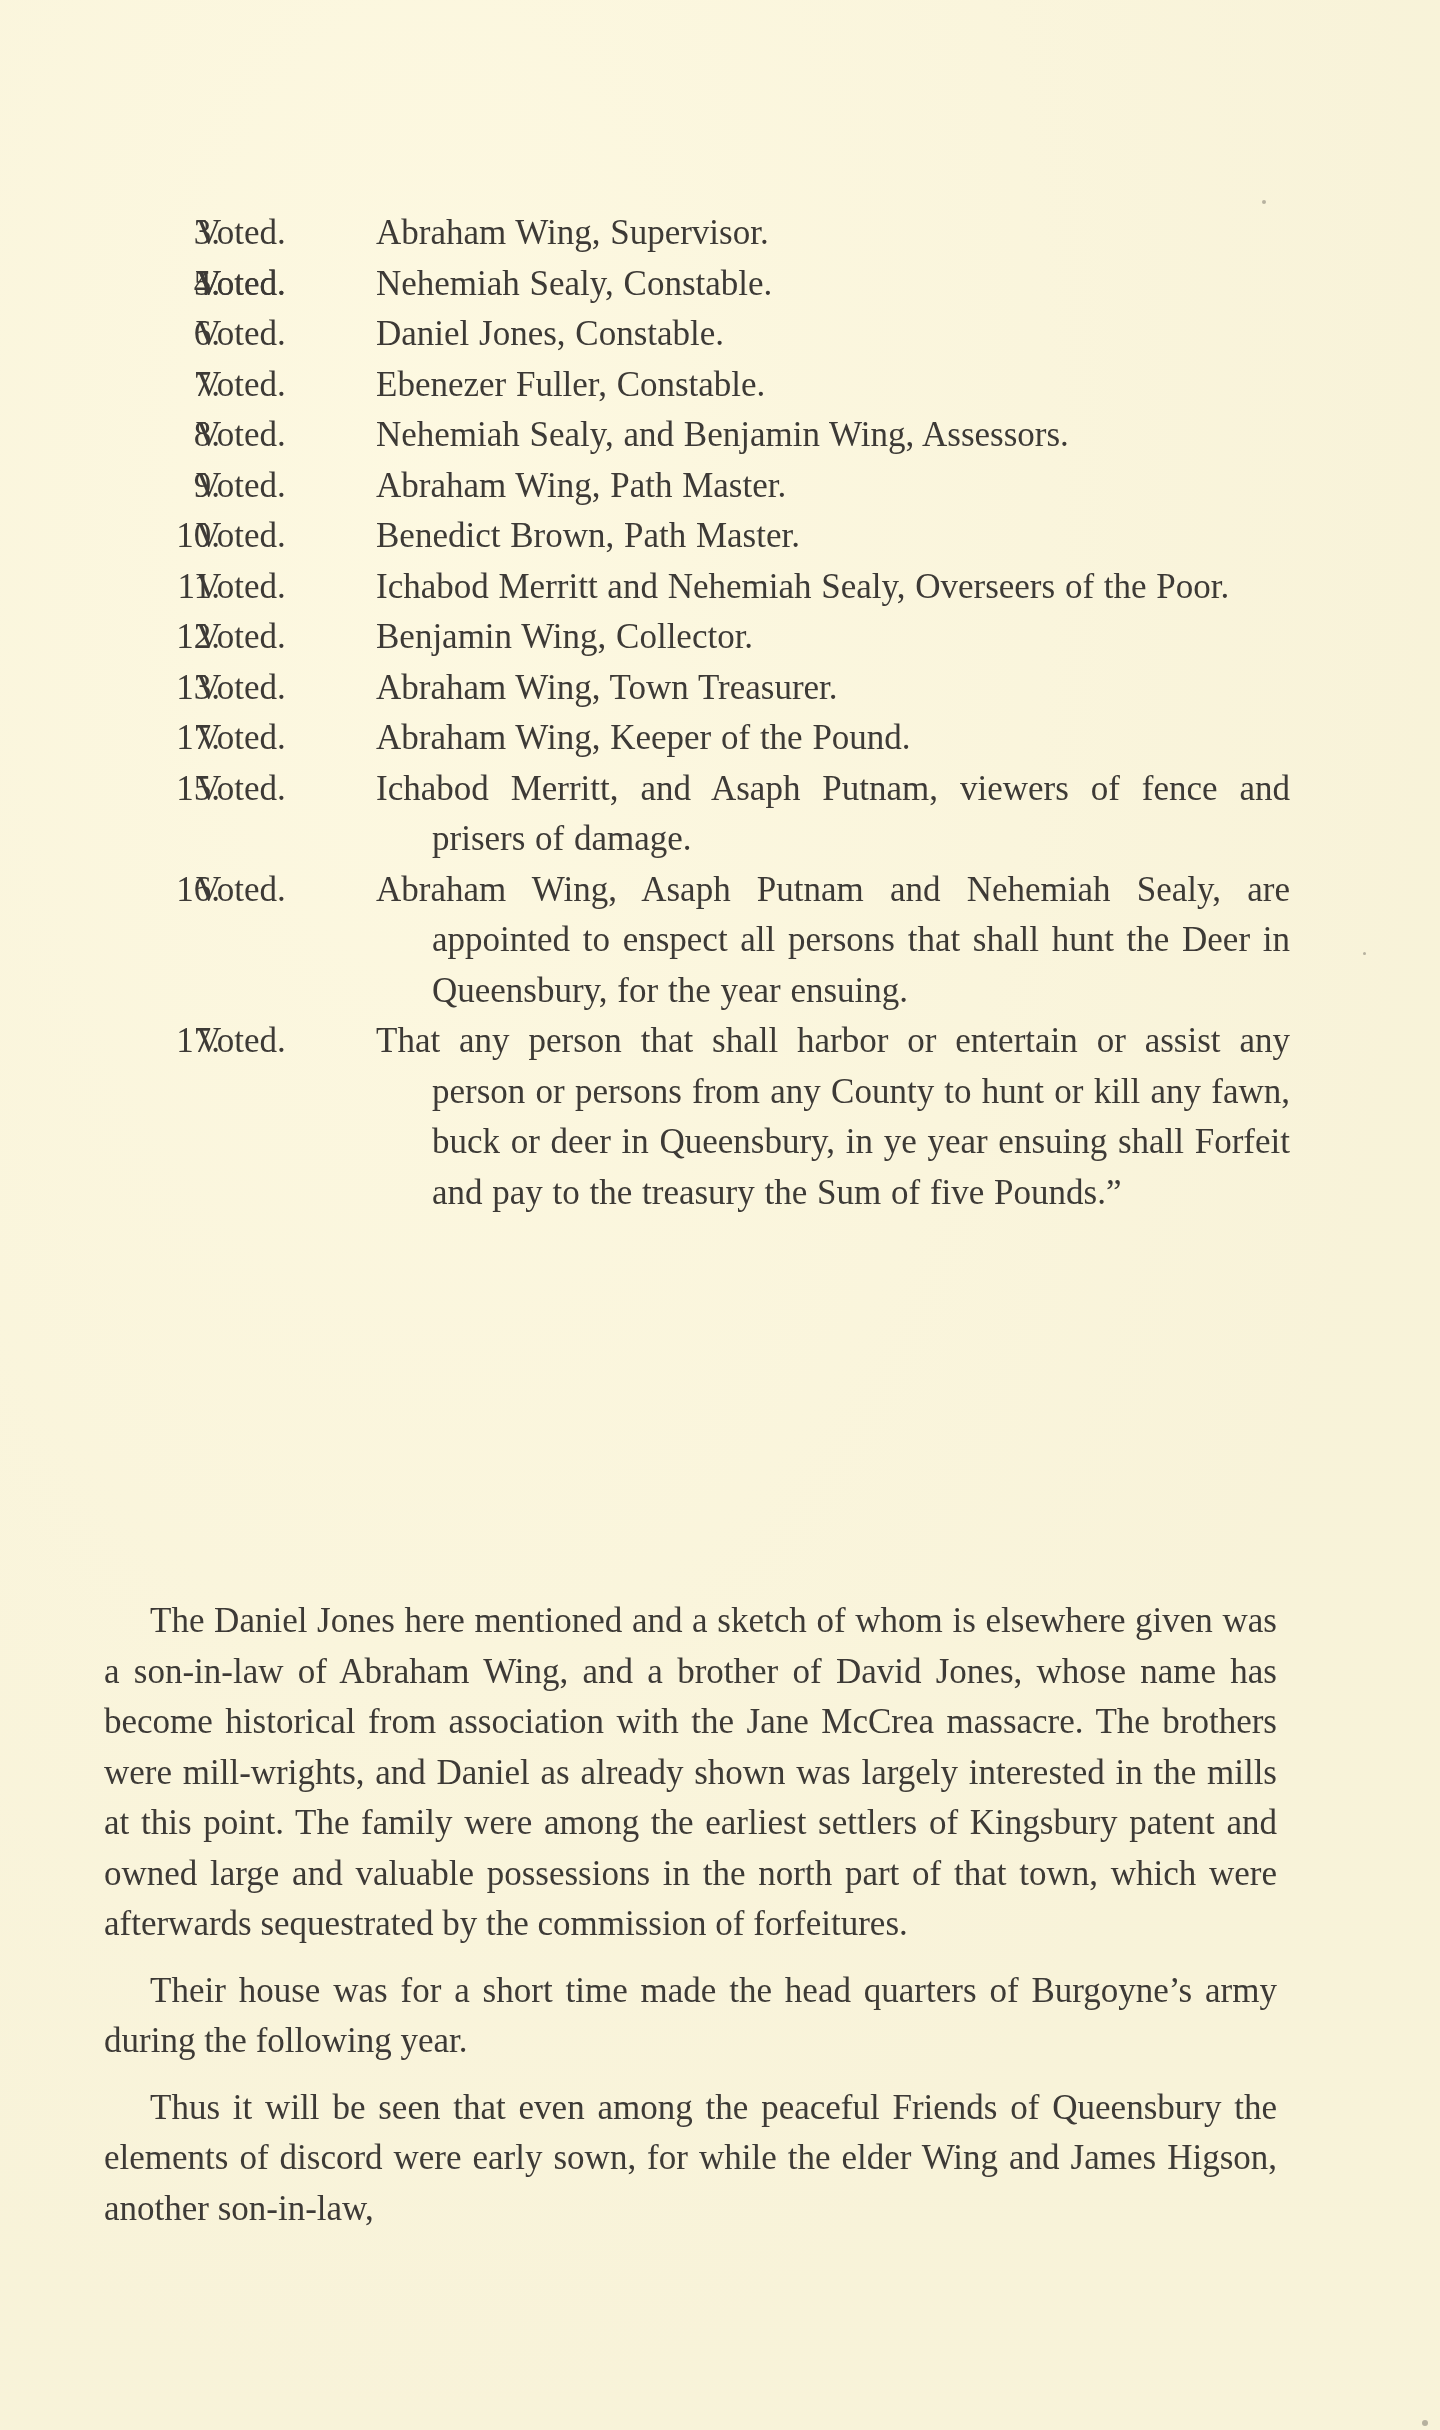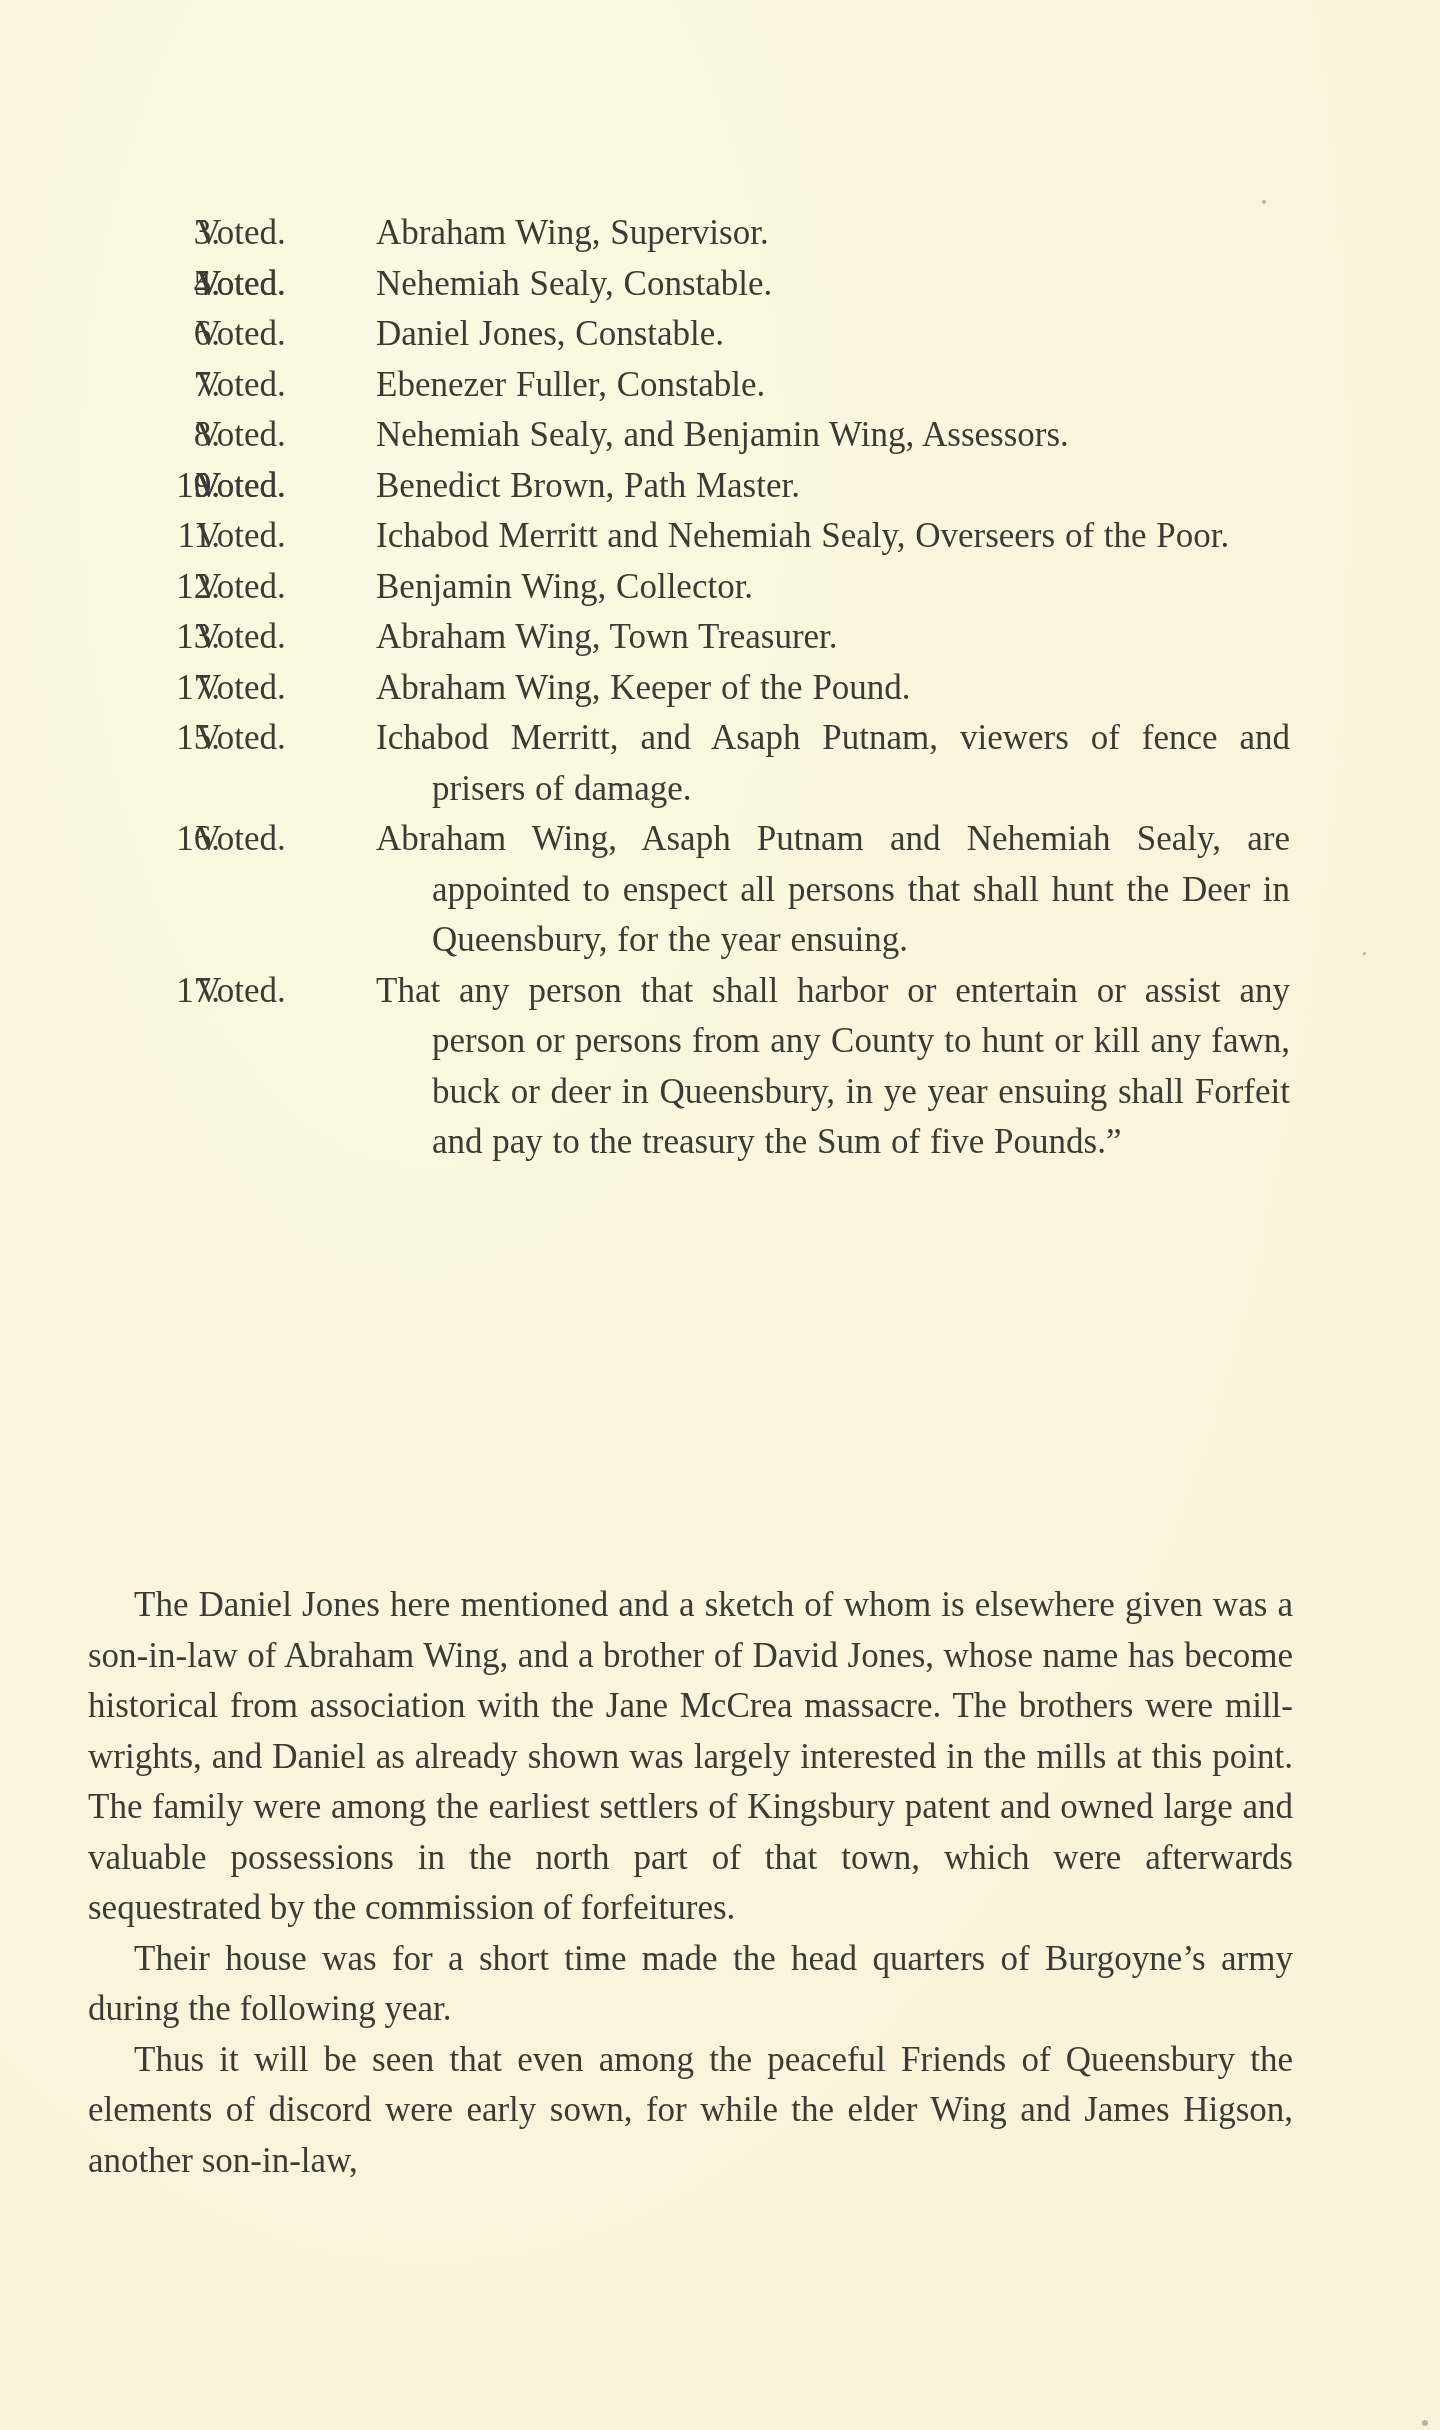--- a/index.html
+++ b/index.html
@@ -83,21 +83,21 @@
     }
     .prose {
       position: absolute;
       top: 1580px;
       left: 88px;
       width: 1205px;
       font-size: 35px;
       line-height: 50.5px;
     }
     .prose p {
-      margin: 0;
+      margin: 16px;
       text-indent: 46px;
       text-align: justify;
       font-family: Liberation Serif, serif;
     }
     .prose p.first {
       text-indent: 46px;
     }
     .speck {
       position: absolute;
       width: 4px;
@@ -139,20 +139,21 @@
       <span class="vote-text">Ebenezer Fuller, Constable.</span>
     </div>
     <div class="vote">
       <span class="vote-num">8.</span>
       <span class="vote-verb">Voted.</span>
       <span class="vote-text">Nehemiah Sealy, and Benjamin Wing, Assessors.</span>
     </div>
     <div class="vote">
       <span class="vote-num">9.</span>
       <span class="vote-verb">Voted.</span>
+      <span class="vote-text">Abraham Wing, Path Master.</span>
     </div>
     <div class="vote">
       <span class="vote-num">10.</span>
       <span class="vote-verb">Voted.</span>
       <span class="vote-text">Benedict Brown, Path Master.</span>
     </div>
     <div class="vote">
       <span class="vote-num">11.</span>
       <span class="vote-verb">Voted.</span>
       <span class="vote-text">Ichabod Merritt and Nehemiah Sealy, Overseers of the Poor.</span>

